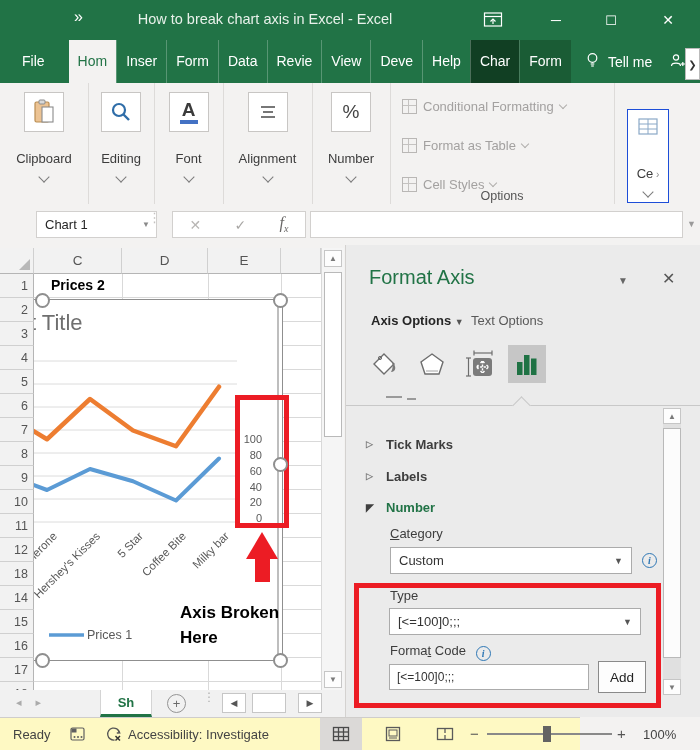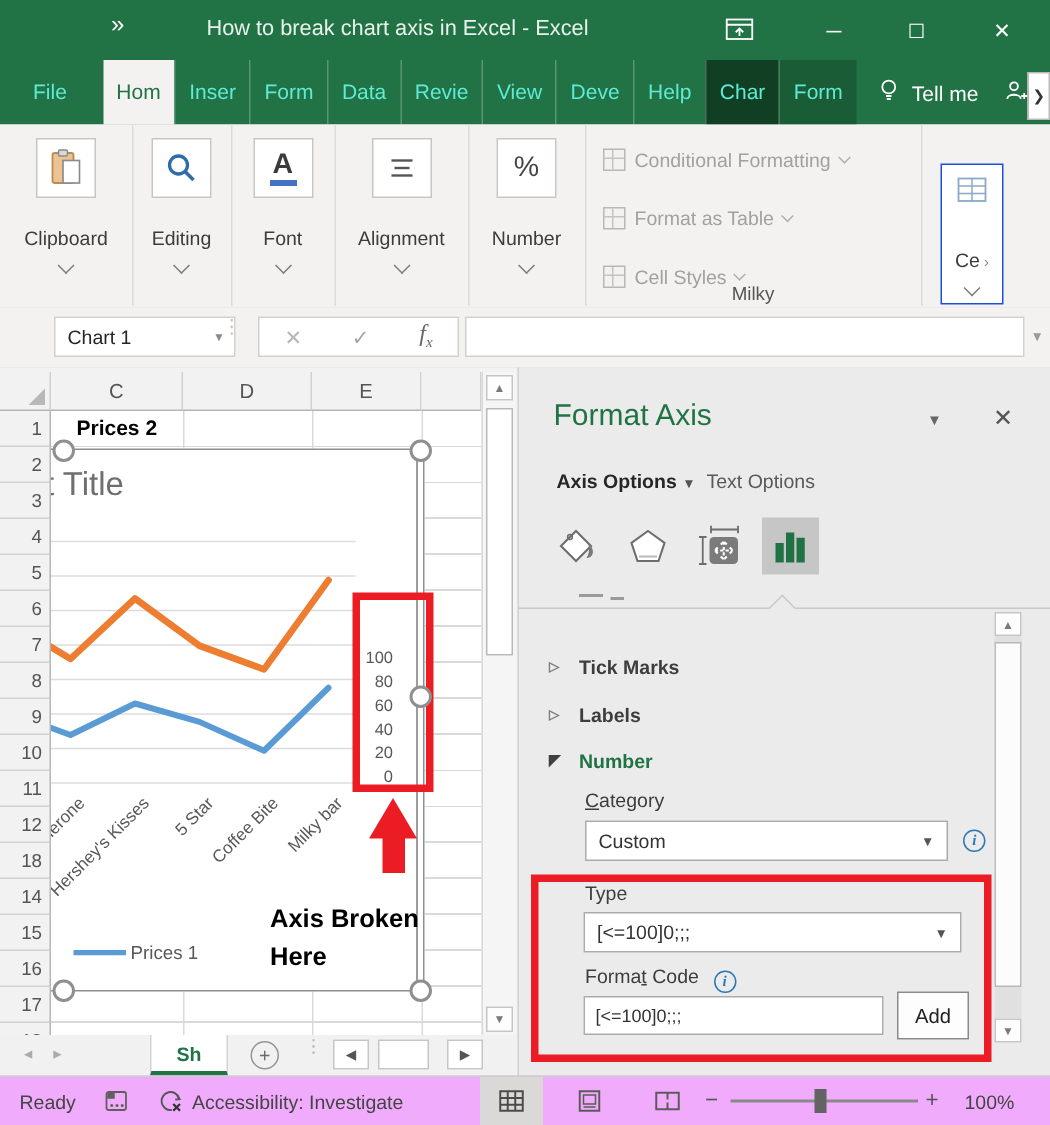--- a/index.html
+++ b/index.html
@@ -5,21 +5,21 @@
   html,body{margin:0;padding:0;overflow:hidden;}
   body{width:700px;height:750px;position:relative;font-family:"Liberation Sans",sans-serif;background:#f3f2f1;
        -webkit-font-smoothing:antialiased;}
   
   #titlebar{position:absolute;left:0;top:0;width:700px;height:40px;background:#217346;}
   #qat{position:absolute;left:74px;top:8px;color:#fff;font-size:16px;letter-spacing:-2px;}
   #wintitle{position:absolute;left:120px;top:11px;width:290px;text-align:center;color:#e8f1ea;font-size:14.5px;white-space:nowrap;}
   .winbtn{position:absolute;top:9px;width:26px;height:22px;display:flex;align-items:center;justify-content:center;color:#fff;font-size:14px;}
   
   #tabrow{position:absolute;left:0;top:40px;width:700px;height:43px;background:#217346;display:flex;align-items:stretch;}
-  .rtab{padding:0 9px;line-height:43px;color:#5eead4;font-size:14px;white-space:nowrap;}
+  .rtab{padding:0 9px;line-height:43px;color:#ffffff;font-size:14px;white-space:nowrap;}
   .rtab.file{padding:0 16px;margin-left:6px;margin-right:8px;}
   .rtab.selected{background:#f3f2f1;color:#217346;}
   .rtab.normal{border-left:1px solid rgba(255,255,255,.25);}
   .rtab.contextual-dark{background:#113f23;border-left:1px solid rgba(255,255,255,.25);}
   .rtab.contextual{background:#1a5c35;border-left:1px solid rgba(255,255,255,.2);}
   #tellme-wrap{display:flex;align-items:center;margin-left:14px;color:#fff;font-size:14px;gap:8px;}
   #share-wrap{display:flex;align-items:center;margin-left:auto;margin-right:14px;color:#fff;font-size:14px;gap:4px;}
   #tab-overflow{position:absolute;right:0;top:8px;width:13px;height:30px;background:#fff;border:1px solid #bbb;
      color:#333;font-size:10px;display:flex;align-items:center;justify-content:center;}
   
@@ -115,21 +115,21 @@
      font-size:10px;font-weight:bold;align-items:center;justify-content:center;font-family:"Liberation Serif",serif;font-style:italic;}
   #hl-rect2{position:absolute;left:8px;top:338px;width:307px;height:125px;border:5px solid #ec1c24;box-sizing:border-box;pointer-events:none;}
   #fc-input{position:absolute;left:43px;top:419px;width:200px;height:26px;background:#fff;border:1px solid #ababab;box-sizing:border-box;
      display:flex;align-items:center;padding:0 7px;font-size:12px;color:#333;}
   #add-btn{position:absolute;left:252px;top:416px;width:48px;height:32px;background:#fdfdfd;border:1px solid #8a8a8a;box-sizing:border-box;
      display:flex;align-items:center;justify-content:center;font-size:13.5px;color:#222;}
   #pscroll{position:absolute;left:317px;top:163px;width:18px;height:287px;background:#e0e0e0;}
   #pscroll .sbtn{left:0;width:18px;height:16px;}
   #pthumb{position:absolute;left:0;top:20px;width:18px;height:230px;background:#fcfcfc;border:1px solid #b9b9b9;box-sizing:border-box;}
   
-  #status{position:absolute;left:0;top:717px;width:700px;height:33px;background:#f0abfc;border-top:1px solid #cfcdcb;box-sizing:border-box;}
+  #status{position:absolute;left:0;top:717px;width:580px;height:33px;background:#fef9c3;border-top:1px solid #cfcdcb;box-sizing:border-box;}
   #status .txt{position:absolute;top:9px;font-size:13px;color:#444;}
   .viewbtn{position:absolute;top:0;width:42px;height:32px;display:flex;align-items:center;justify-content:center;}
   .viewbtn.active{background:#dbd9d7;}
   #zoomtrack{position:absolute;left:487px;top:15px;width:125px;height:2px;background:#898989;}
   #zoomthumb{position:absolute;left:543px;top:8px;width:8px;height:16px;background:#636363;}
   .zbtn{position:absolute;top:7px;font-size:15px;color:#555;}
 </style>
 </head>
 <body>
 
@@ -231,21 +231,21 @@
     <div class="gchev"></div>
   </div>
   <div class="rgroup" style="left:312px;width:78px;">
     <div class="iconbox">
         <span style="font-size:19px;color:#444;">%</span>
       </div>
     <div class="glabel">Number</div>
     <div class="gchev"></div>
   </div>
   <div class="rgroup" style="left:390px;width:224px;" id="styles-group">
-    <div id="styles-caption">Milky</div>
+    <div id="styles-caption">Options</div>
   <div class="styles-row" style="top: 15px;">
         <span class="sicon"></span>
         <span>Conditional Formatting</span>
         <span class="schev"></span>
       </div>
       <div class="styles-row" style="top: 54px;">
         <span class="sicon"></span>
         <span>Format as Table</span>
         <span class="schev"></span>
       </div>

